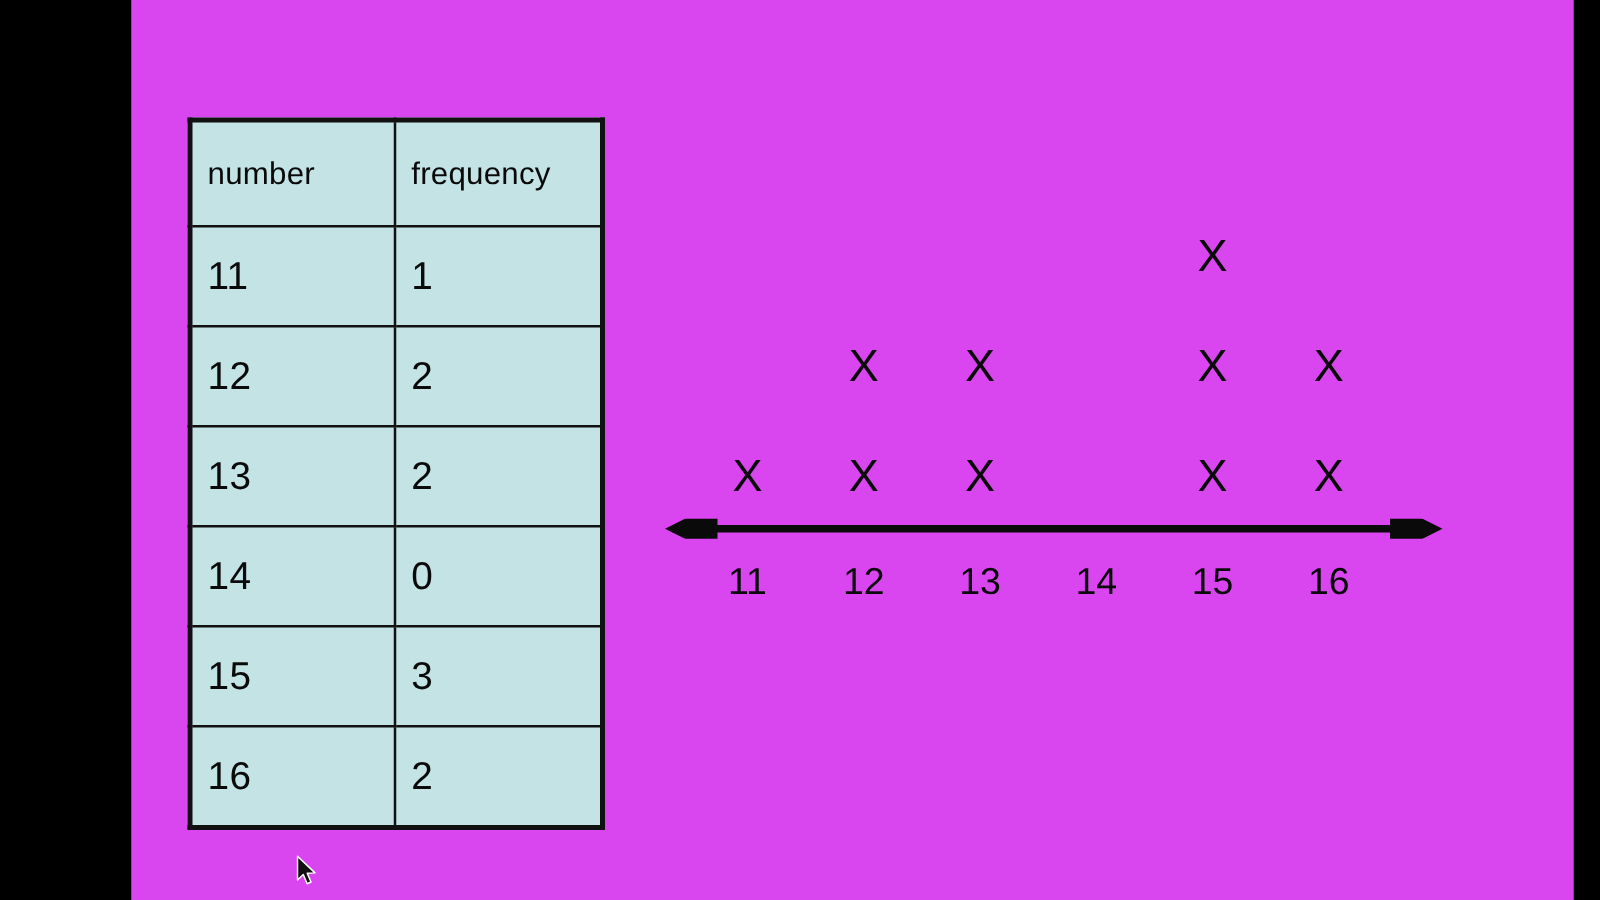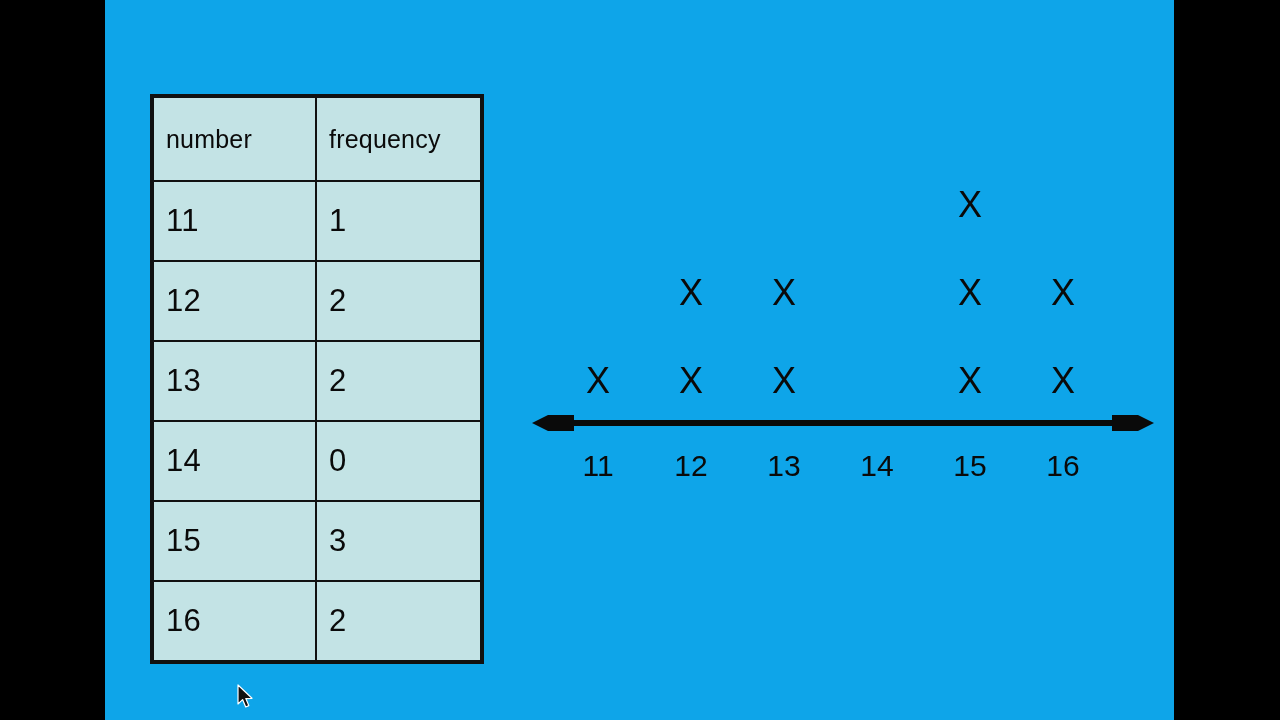--- a/index.html
+++ b/index.html
@@ -29,23 +29,23 @@
     background: #000000;
   }
   .bar.left  { left: 0;    width: 105px; }
   .bar.right { left: 1174px; width: 106px; }
 
   
   #slide {
     position: absolute;
     left: 105px;
     top: 0;
-    width: 1069px;
-    height: 720px;
-    background: #0ea5e9;
+    width: 1154px;
+    height: 720px;
+    background: #d946ef;
   }
 
   
   #freq-table {
     position: absolute;
     left: 45px;   
     top: 94px;
     width: 330px;
     border-collapse: collapse;
     table-layout: fixed;

